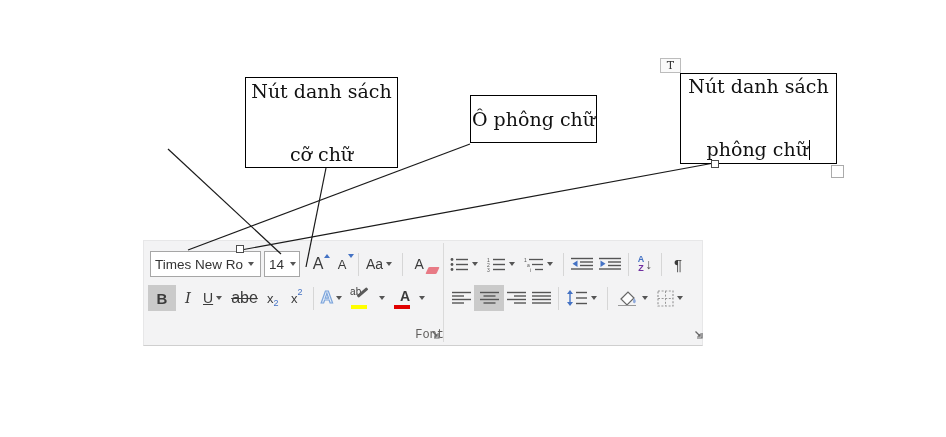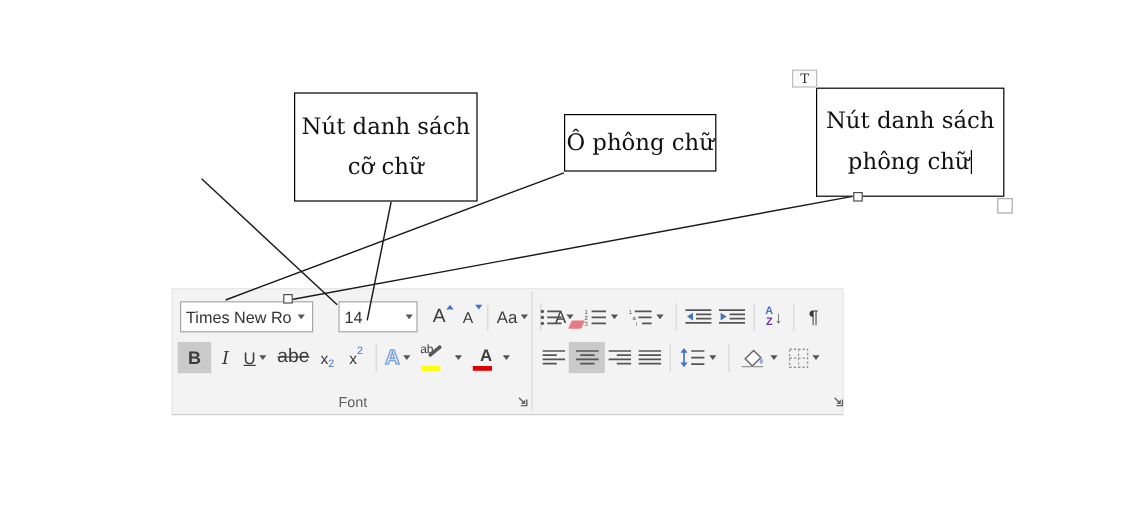--- a/index.html
+++ b/index.html
@@ -4,21 +4,21 @@
 <style>
   html,body{margin:0;padding:0;background:#fff;}
   #canvas{position:relative;width:946px;height:437px;background:#ffffff;overflow:hidden;
           font-family:"Liberation Sans",sans-serif;}
   
   .callout{position:absolute;background:#fff;border:1.5px solid #000;box-sizing:border-box;
            display:flex;flex-direction:column;align-items:center;justify-content:center;
            font-family:"DejaVu Serif","Liberation Serif",serif;font-size:19px;color:#111;
            text-align:center;line-height:1.0;}
   .callout .cl-line{white-space:nowrap;}
-  .callout.two .cl-line{margin:7px 0;}
+  .callout.two .cl-line{margin:22px 0;}
   #co-size{left:17px;top:98px;width:153px;height:52px;}
   #co-sizelist{left:245px;top:77px;width:153px;height:91px;}
   #co-font{left:470px;top:95px;width:127px;height:48px;}
   #co-fontlist{left:680px;top:73px;width:157px;height:91px;}
   .caret-bar{display:inline-block;width:1.5px;height:20px;background:#000;margin-left:1px;vertical-align:-4px;}
   
   #anchor-box{position:absolute;left:660px;top:58px;width:21px;height:15px;border:1px solid #bcbcbc;
               background:#fafafa;display:flex;align-items:center;justify-content:center;
               font-family:"DejaVu Serif",serif;font-size:11px;color:#333;box-sizing:border-box;}
   .handle{position:absolute;background:#fff;border:1px solid #4d4d4d;box-sizing:border-box;}
@@ -31,31 +31,31 @@
   #ribbon{position:absolute;left:143px;top:240px;width:560px;height:106px;background:#f3f3f4;
           border:1px solid #e7e7e8;border-bottom:1px solid #cfcfcf;box-sizing:border-box;color:#444;}
   .row{position:absolute;display:flex;align-items:center;height:30px;}
   #f-row1{left:6px;top:8px;}
   #f-row2{left:4px;top:42px;}
   #p-row1{left:303px;top:8px;}
   #p-row2{left:305px;top:42px;}
   .gsep{position:absolute;left:299px;top:2px;bottom:3px;width:1px;background:#dadada;}
   .vsep{width:1px;height:23px;background:#d6d6d6;margin:0 4px;flex:none;}
   .glabel{position:absolute;bottom:3px;font-size:12px;color:#605e5c;}
-  #font-label{left:0;width:300px;text-align:center;}
+  #font-label{left:0;width:300px;text-align:right;font-family:Liberation Mono, monospace;}
   #para-label{left:300px;width:252px;text-align:center;}
   .launcher{position:absolute;bottom:5px;width:11px;height:11px;cursor:pointer;}
   #font-launcher{left:286px;}
   #para-launcher{left:549px;}
   .combo{height:26px;background:#fff;border:1px solid #a6a6a6;display:flex;align-items:center;
          box-sizing:border-box;font-size:13.5px;color:#333;flex:none;}
   .combo .val{padding:1px 2px 0 4px;overflow:hidden;white-space:nowrap;}
-  #font-name-combo{width:111px;margin-right:21px;}
+  #font-name-combo{width:111px;margin-right:3px;}
   #font-name-combo .val{width:88px;}
-  #font-size-combo{width:66px;}
+  #font-size-combo{width:36px;}
   #font-size-combo .val{flex:1;}
   .dd{width:0;height:0;border-left:3.5px solid transparent;border-right:3.5px solid transparent;
       border-top:4px solid #555;flex:none;margin:0 3px;}
   .btn{display:flex;align-items:center;justify-content:center;height:26px;min-width:18px;
        padding:0 3px;cursor:pointer;flex:none;position:relative;}
   .sel{background:#cacaca;}
   .g{font-size:15px;color:#3b3b3b;}
   .caret-up{position:absolute;top:3px;right:0;width:0;height:0;
             border-left:3px solid transparent;border-right:3px solid transparent;
             border-bottom:4px solid #4472c4;}

